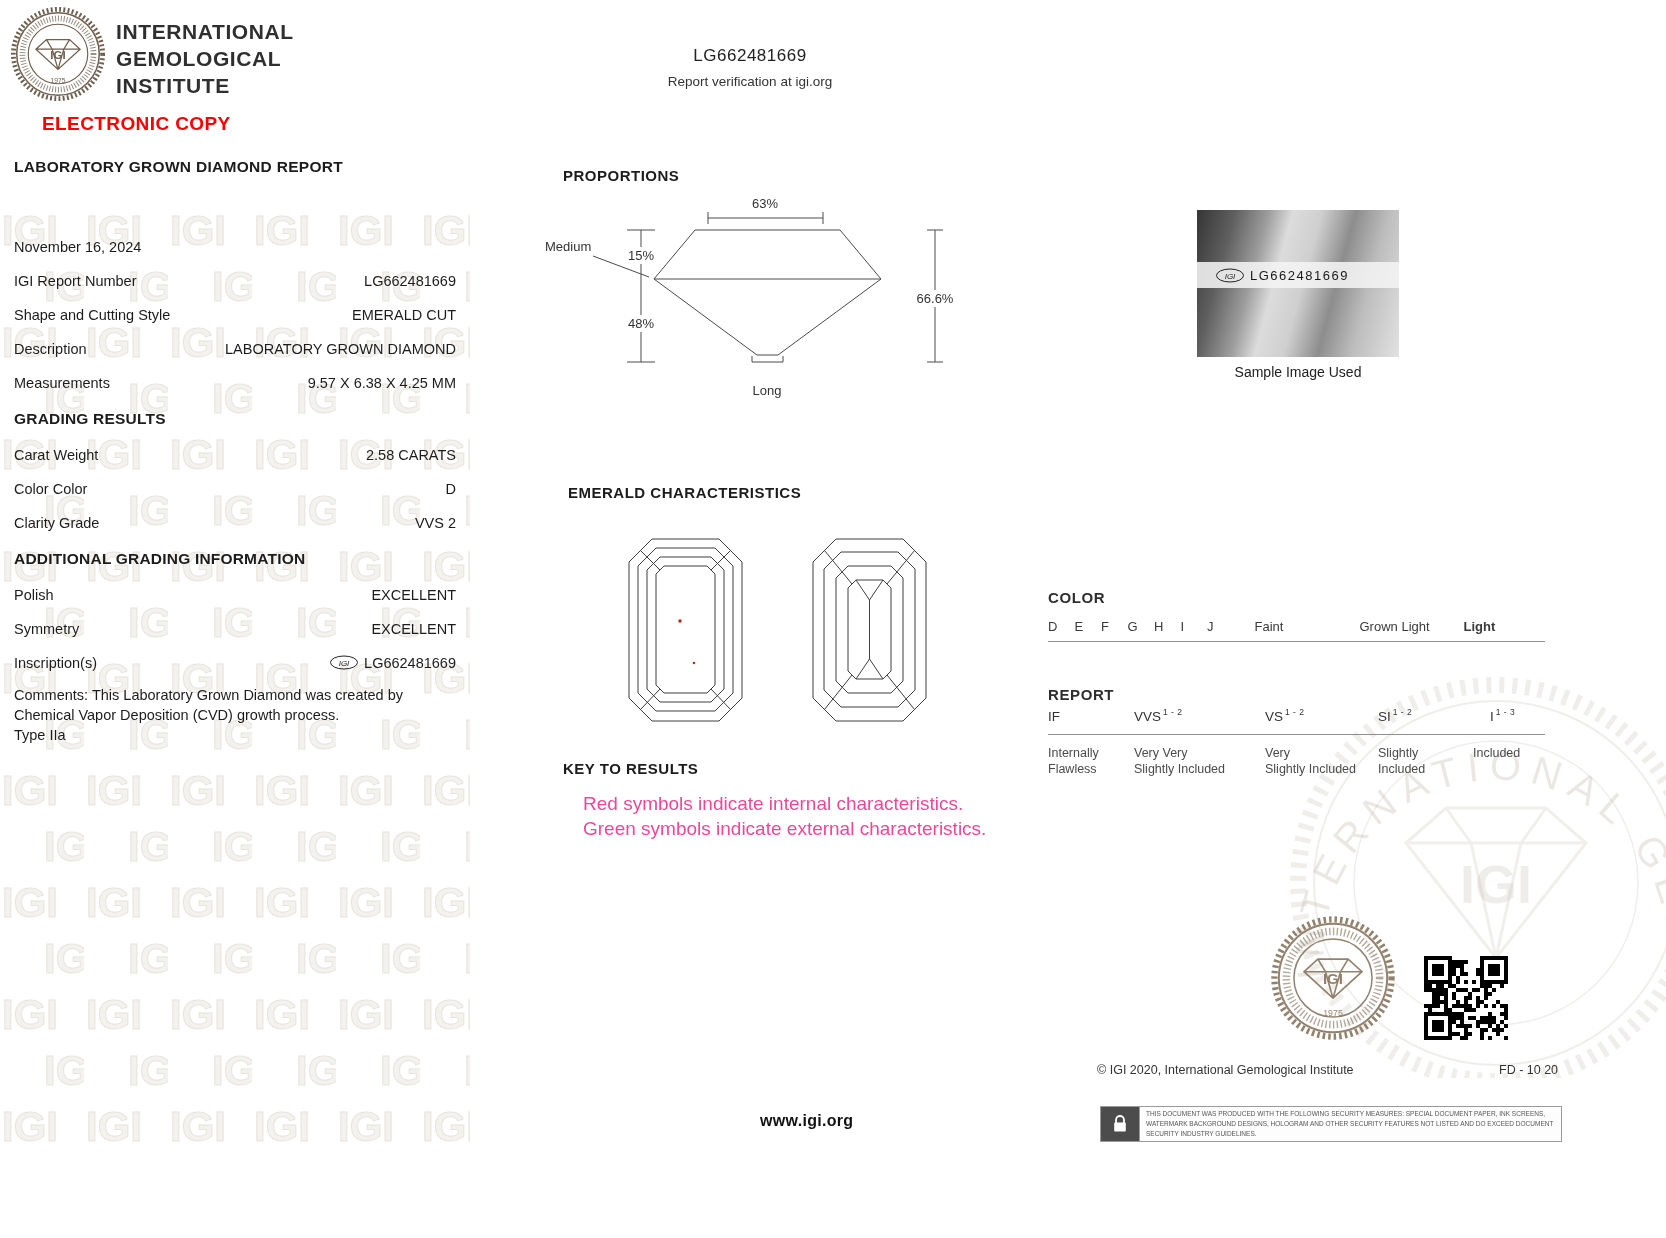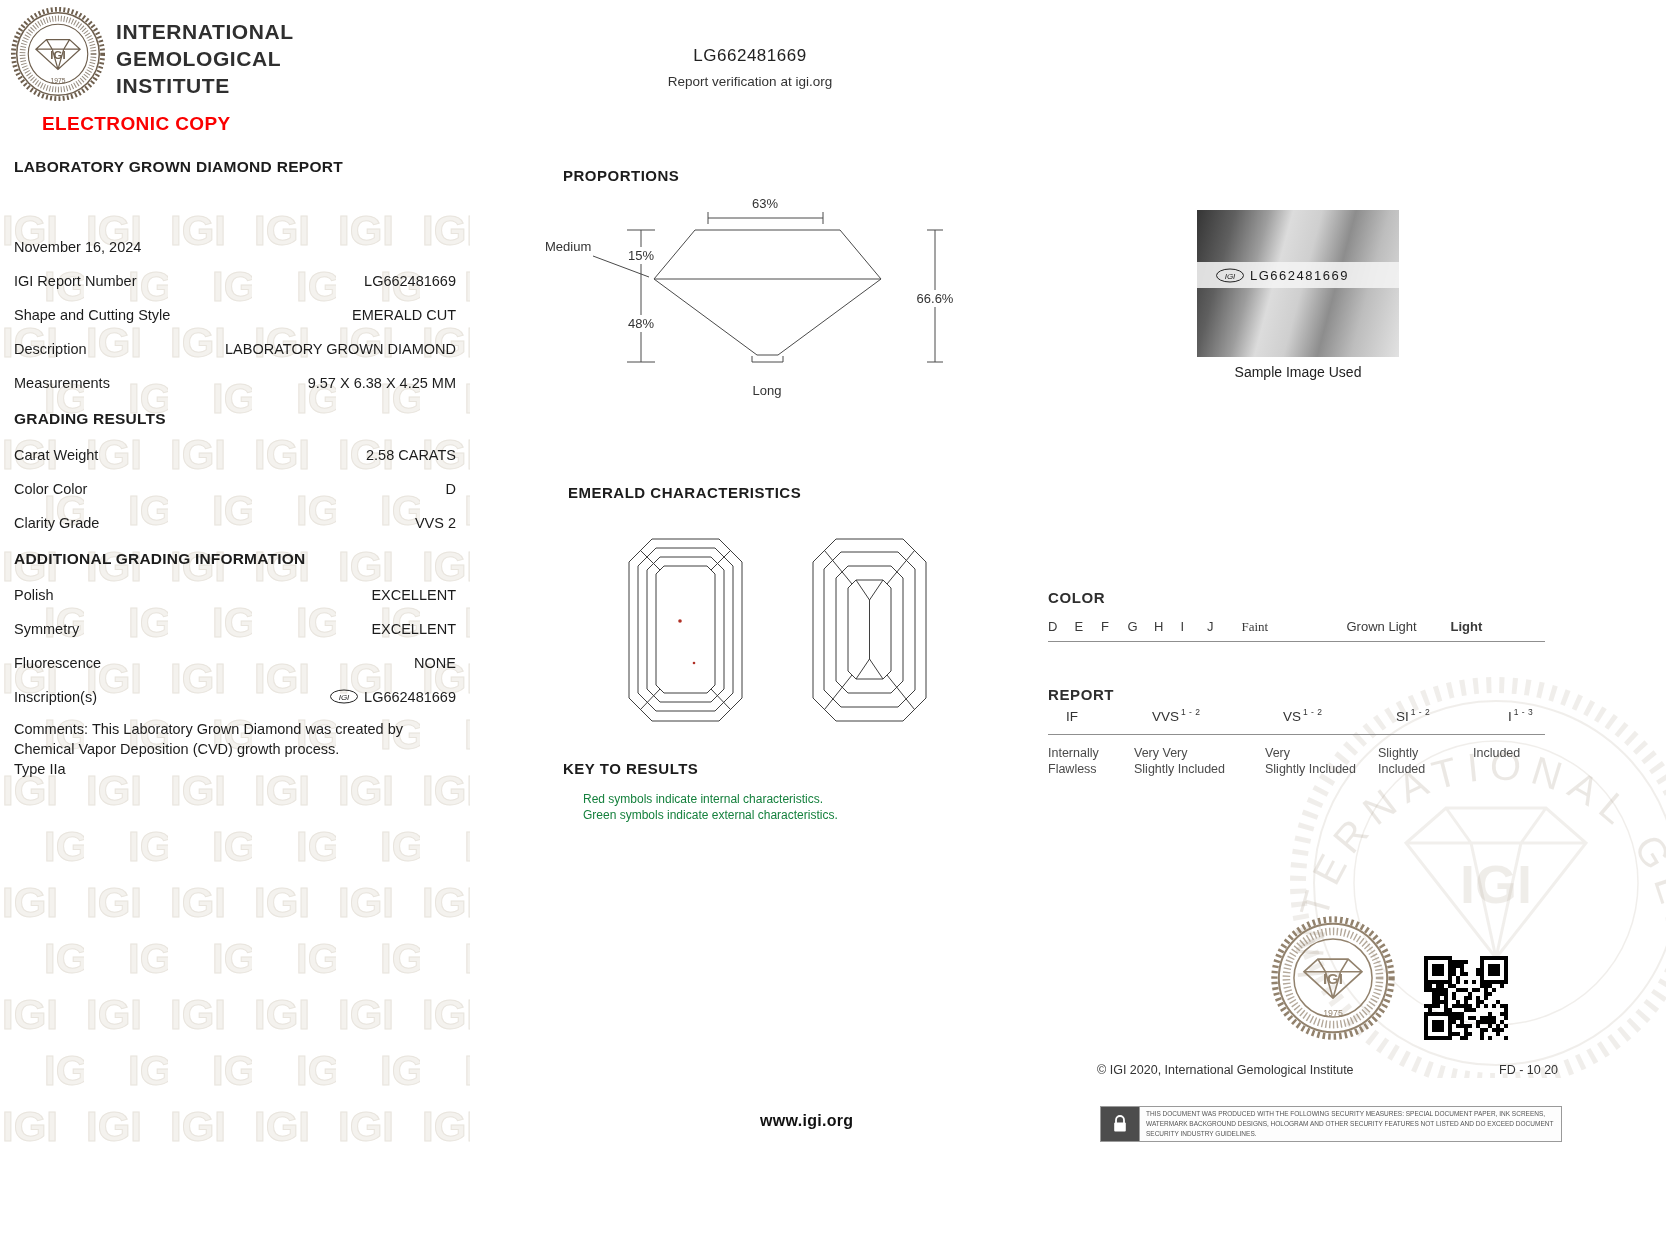--- a/index.html
+++ b/index.html
@@ -43,45 +43,45 @@
   .prop-svg rect.mask { fill:#fff; stroke:none; }
 
   
   .clarchar-title { left:568px; top:484px; font-size:15px; font-weight:bold; letter-spacing:0.5px; z-index:2; }
   .stone-svg { z-index:2; }
   .stone-svg path, .stone-svg line { stroke:#3f3f3f; stroke-width:1; fill:none; }
   .crown-svg { left:628px; top:538px; }
   .pav-svg { left:812px; top:538px; }
 
   .key-title { left:563px; top:760px; font-size:15px; font-weight:bold; letter-spacing:0.5px; z-index:2; }
-  .key-lines { left:583px; top:792px; font-size:12px; line-height:1.3; z-index:2; color:#15803d; }
+  .key-lines { left:583px; top:792px; font-size:19px; line-height:1.3; z-index:2; color:#ec4899; }
 
   
   .sample-img { left:1197px; top:210px; width:202px; height:147px; z-index:2;
     background:linear-gradient(105deg,#353535 0%,#5f5f5f 16%,#9d9d9d 30%,#dcdcdc 40%,#cfcfcf 52%,#8d8d8d 66%,#bdbdbd 80%,#e2e2e2 100%); }
   .sample-inscr { position:absolute; left:0; top:52px; width:100%; height:26px;
     background:rgba(244,244,244,0.88); display:flex; align-items:center; padding-left:18px; }
   .sample-inscr .num { font-size:13px; letter-spacing:1.5px; color:#1a1a1a; }
   .sample-caption { left:1197px; top:364px; width:202px; text-align:center; font-size:14px; color:#222; z-index:2; }
 
   
   .wm-right { left:1256px; top:648px; z-index:1; }
 
   
   .color-title { left:1048px; top:589px; font-size:15px; font-weight:bold; letter-spacing:0.6px; color:#2e2e2e; z-index:2; }
   .color-row { left:1048px; top:619px; width:500px; display:flex; font-size:13px; color:#3a3a3a; z-index:2; }
   .cl { width:26.5px; }
-  .cr.f { margin-left:8px; width:105px;font-family:Liberation Serif, serif; }
+  .cr.f { margin-left:21px; width:105px; }
   .cr.vl { width:104px; }
   .cr.l { width:70px;font-weight:bold; }
   .rule { height:1px; background:#8f8f8f; width:497px; z-index:2; }
   .rule1 { left:1048px; top:641px; }
   .rule2 { left:1048px; top:734px; }
   .clarity-title { left:1048px; top:686px; font-size:15px; font-weight:bold; letter-spacing:0.6px; color:#2e2e2e; z-index:2; }
-  .clar-codes { left:1048px; top:707px; width:505px; height:22px; font-size:13.5px; color:#333; z-index:2;margin-left:18px; }
+  .clar-codes { left:1048px; top:707px; width:505px; height:22px; font-size:13.5px; color:#333; z-index:2; }
   .cc { position:absolute; }
   .sup { font-size:8.5px; vertical-align:super; margin-left:2px; letter-spacing:0.5px; }
   .clar-descs { left:1048px; top:746px; width:515px; font-size:12.5px; line-height:1.25; color:#4a4a4a; z-index:2; }
   .cd { position:absolute; }
   .p0 { left:0; } .p1 { left:86px; } .p2 { left:217px; } .p3 { left:330px; } .p4 { left:442px; } .p4d { left:425px; }
 
   
   .seal-bottom { left:1270px; top:915px; width:126px; height:126px; opacity:0.95; z-index:2; }
   #qr { left:1424px; top:956px; width:84px; height:84px; z-index:2; }
   #qr i { position:absolute; width:4px; height:4px; background:#000; }
@@ -189,24 +189,20 @@
 
     <div class="sec-head">ADDITIONAL GRADING INFORMATION</div>
 
     <div class="frow">
       <span>Polish</span>
       <span>EXCELLENT</span>
     </div>
     <div class="frow">
       <span>Symmetry</span>
       <span>EXCELLENT</span>
-    </div>
-    <div class="frow">
-      <span>Fluorescence</span>
-      <span>NONE</span>
     </div>
     <div class="frow">
       <span>Inscription(s)</span>
       <span>
         <svg class="igi-glyph" width="30" height="15" viewBox="0 0 30 15">
           <ellipse cx="15" cy="7.5" rx="13.5" ry="6.5" fill="none" stroke="#222" stroke-width="1"></ellipse>
           <text x="15" y="10.5" text-anchor="middle" font-size="8" font-style="italic" fill="#222">IGI</text>
         </svg><span>LG662481669</span>
       </span>
     </div>

